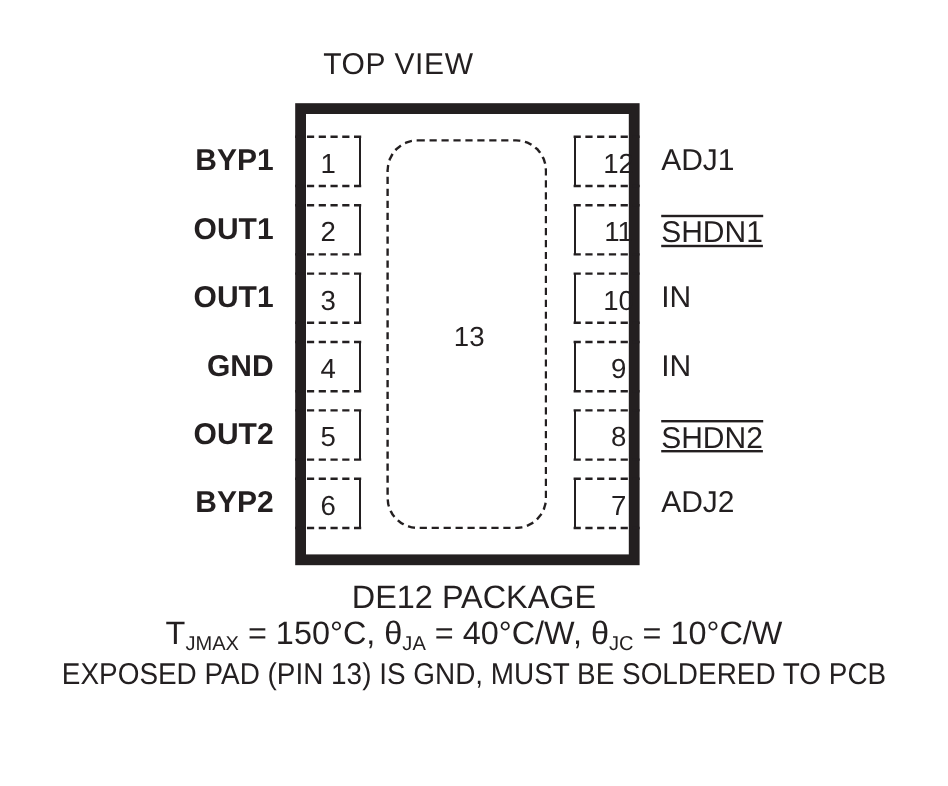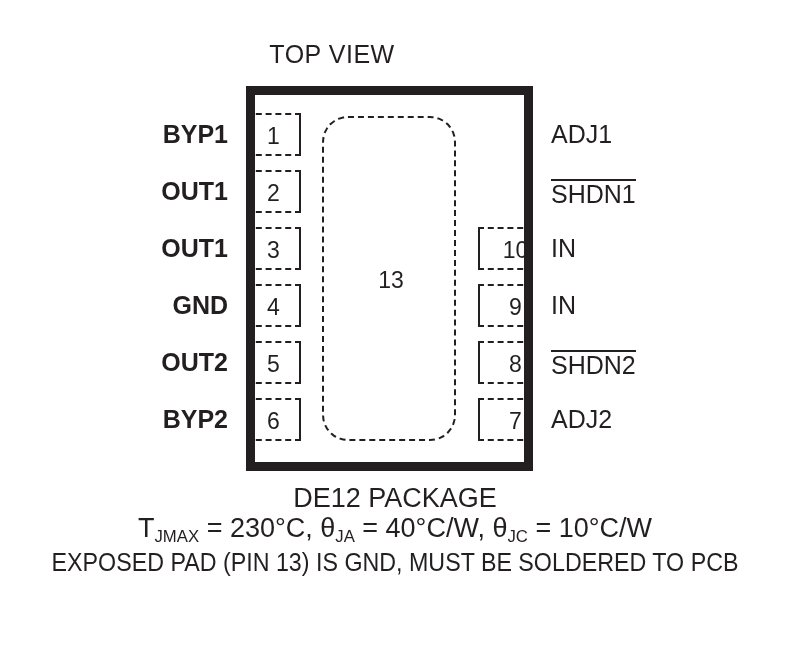--- a/index.html
+++ b/index.html
@@ -105,20 +105,21 @@
     color: #231f20;
     white-space: nowrap;
   }
   .pin-label.left  { right: 305px; text-align: right; font-weight: bold; }
   .pin-label.right { left: 305px;  text-align: center; }
 
   .overline {
     border-top: 2.5px solid #231f20;
     padding-top: 1px;
     display: inline-block;
+    text-decoration: underline;
   }
 
   
   #caption-block {
     position: absolute;
     left: 0;
     top: 483px;
     width: 790px;
     text-align: center;
     color: #231f20;
@@ -172,22 +173,28 @@
   <div class="pin-pad left" style="top:255px">
     <div class="pin-pad-number">5</div>
   </div>
   <div class="pin-label left" style="top:264px">OUT2</div>
 
   <div class="pin-pad left" style="top:312px">
     <div class="pin-pad-number">6</div>
   </div>
   <div class="pin-label left" style="top:321px">BYP2</div>
 
+  <div class="pin-pad right" style="top:27px">
+    <div class="pin-pad-number">12</div>
+  </div>
   <div class="pin-label right" style="top:36px">ADJ1</div>
 
+  <div class="pin-pad right" style="top:84px">
+    <div class="pin-pad-number">11</div>
+  </div>
   <div class="pin-label right" style="top:93px">
     <span class="overline">SHDN1</span>
   </div>
 
   <div class="pin-pad right" style="top:141px">
     <div class="pin-pad-number">10</div>
   </div>
   <div class="pin-label right" style="top:150px">IN</div>
 
   <div class="pin-pad right" style="top:198px">
@@ -204,15 +211,15 @@
 
   <div class="pin-pad right" style="top:312px">
     <div class="pin-pad-number">7</div>
   </div>
   <div class="pin-label right" style="top:321px">ADJ2</div>
 
 </div>
 
 <div id="caption-block">
   <div class="caption-line">DE12 PACKAGE</div>
-  <div class="caption-line"><span>T</span><sub>JMAX</sub><span> = 230°C, </span><span>θ</span><sub>JA</sub><span> = 40°C/W, </span><span>θ</span><sub>JC</sub><span> = 10°C/W</span></div>
+  <div class="caption-line"><span>T</span><sub>JMAX</sub><span> = 150°C, </span><span>θ</span><sub>JA</sub><span> = 40°C/W, </span><span>θ</span><sub>JC</sub><span> = 10°C/W</span></div>
   <div class="caption-line condensed">EXPOSED PAD (PIN 13) IS GND, MUST BE SOLDERED TO PCB</div>
 </div>
 
 </body></html>

